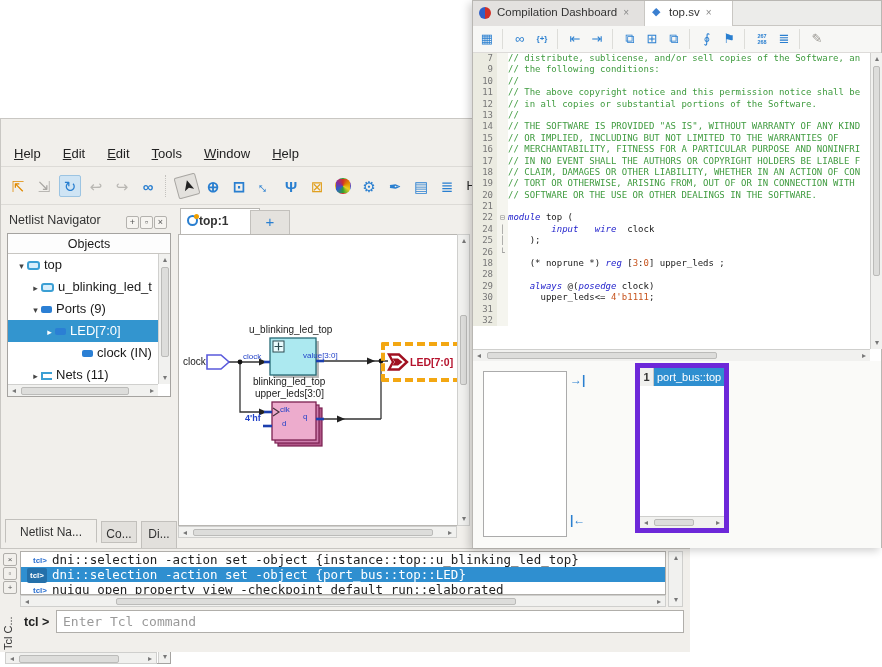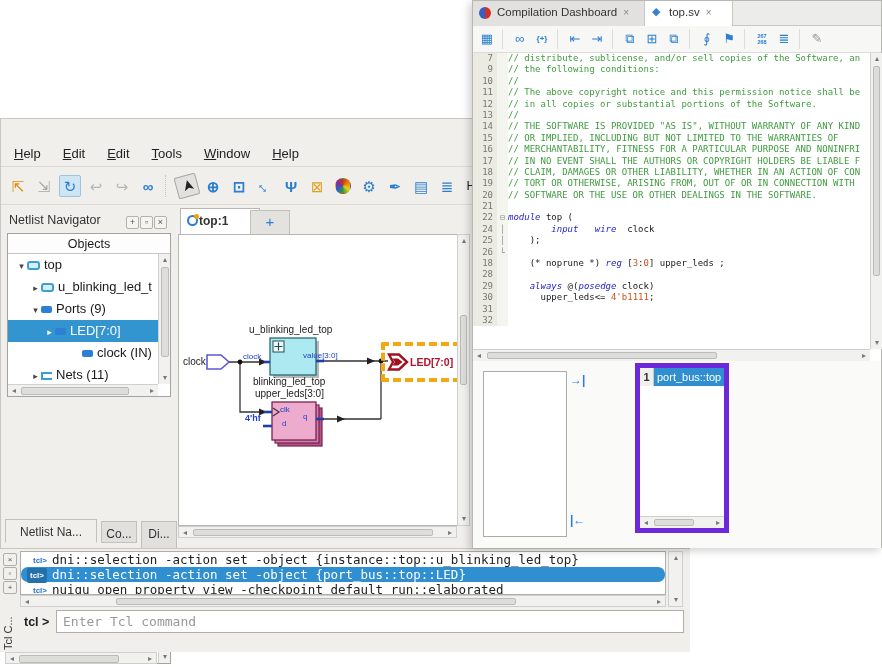--- a/index.html
+++ b/index.html
@@ -91,21 +91,21 @@
 
   
   #console { left:0px; top:548px; width:690px; height:104px; background:#f1efeb; border-top:1px solid #c8c6c2; }
   .con-btn { position:absolute; left:3px; width:14px; height:13px; border:1px solid #b0aeaa; background:#f2f0ec;
              font-size:8px; line-height:11px; text-align:center; color:#555; border-radius:2px; }
   #con-side-label { position:absolute; left:2px; top:47px; height:54px; writing-mode:vertical-rl;
                     transform:rotate(180deg); font-size:11px; color:#333; }
   #con-log { position:absolute; left:20px; top:2px; width:646px; height:44px; background:#fff;
              border:1px solid #b0aeaa; overflow:hidden; }
   .con-row { height:15px; line-height:15px; white-space:nowrap; font-family:"DejaVu Sans Mono", monospace;
-             font-size:12.5px; color:#222;border-radius:7px; }
+             font-size:12.5px; color:#222; }
   .con-row.sel { background:#2f8fd0; color:#fff; }
   .tcl-ic { display:inline-block; font-family:"Liberation Sans", sans-serif; font-size:8px; font-weight:bold;
             color:#2a6fd0; width:26px; text-align:right; margin-right:5px; vertical-align:1px; }
   .con-row.sel .tcl-ic { color:#fff; background:#2470aa; width:20px; margin-left:6px; border-radius:2px; text-align:center; }
   #con-hscroll { position:absolute; left:20px; top:46px; width:646px; height:12px; background:#f1f1ef; border:1px solid #cfcfcd; }
   #con-vscroll { position:absolute; left:668px; top:2px; width:15px; height:56px; background:#f1f1ef; border:1px solid #cfcfcd; }
   #con-prompt { position:absolute; left:24px; top:66px; font-size:12.5px; font-weight:bold; color:#222; }
   #con-input { position:absolute; left:56px; top:61px; width:628px; height:23px; border:1px solid #b0aeaa;
                background:#fff; font-family:"DejaVu Sans Mono", monospace; font-size:13px; color:#333; padding-left:6px; }
   #con-input::placeholder { color:#9a9a9a; }

